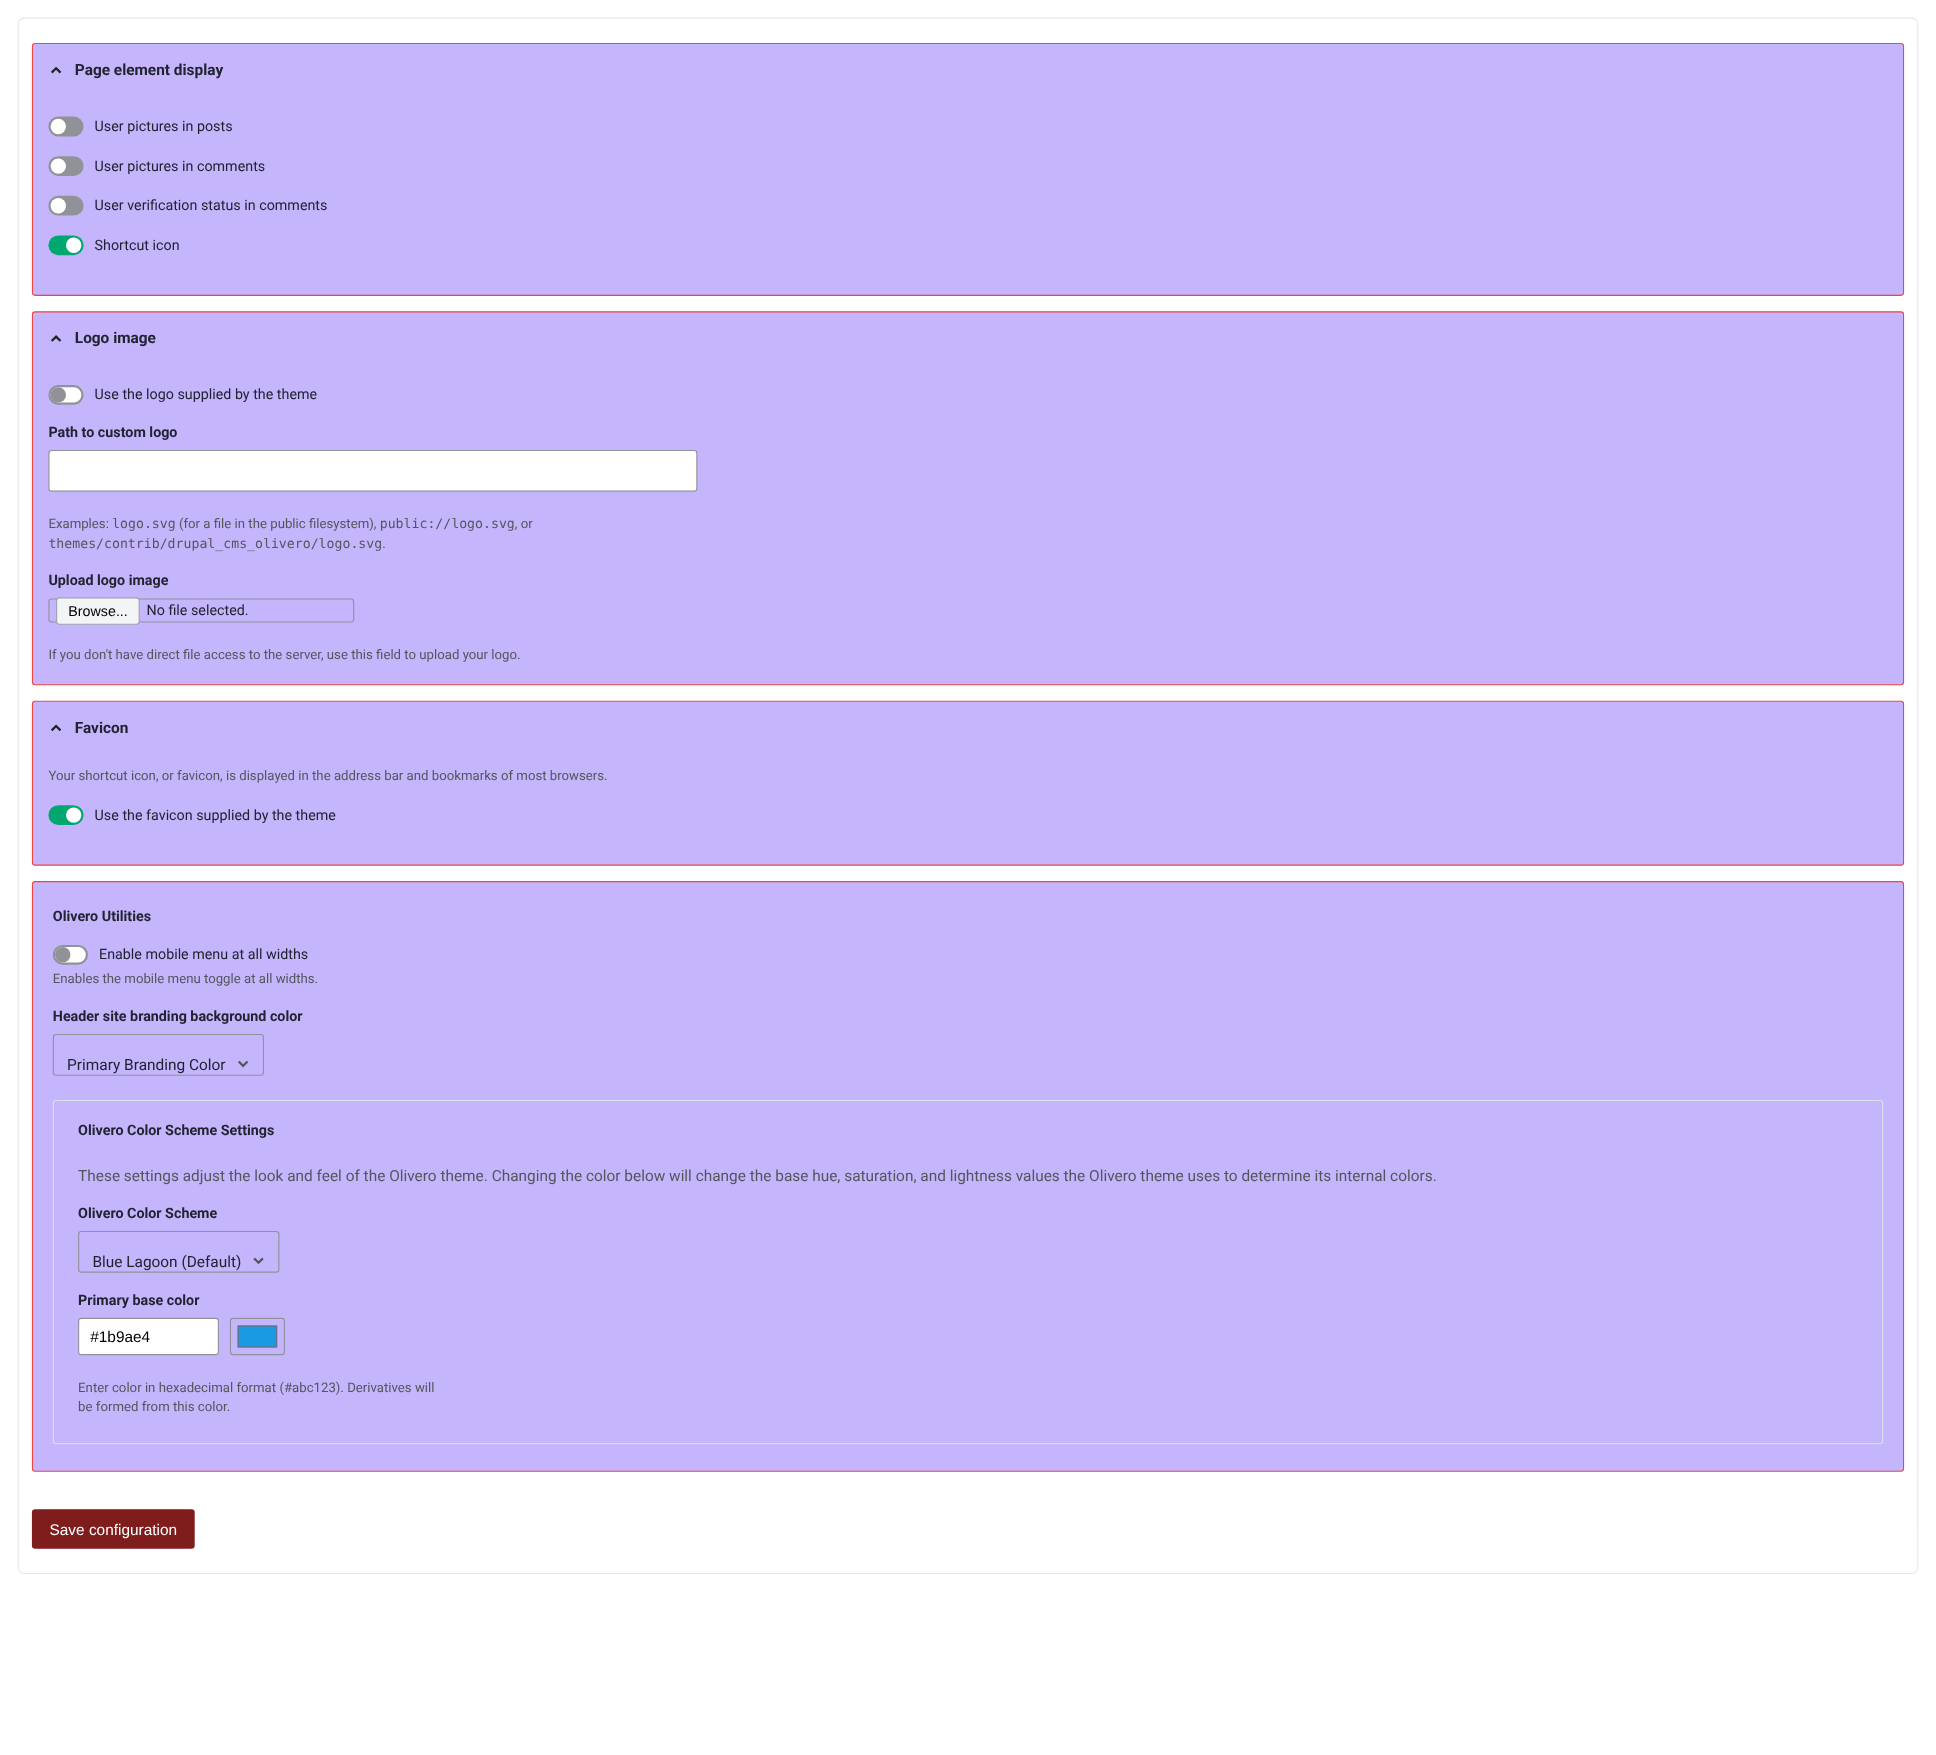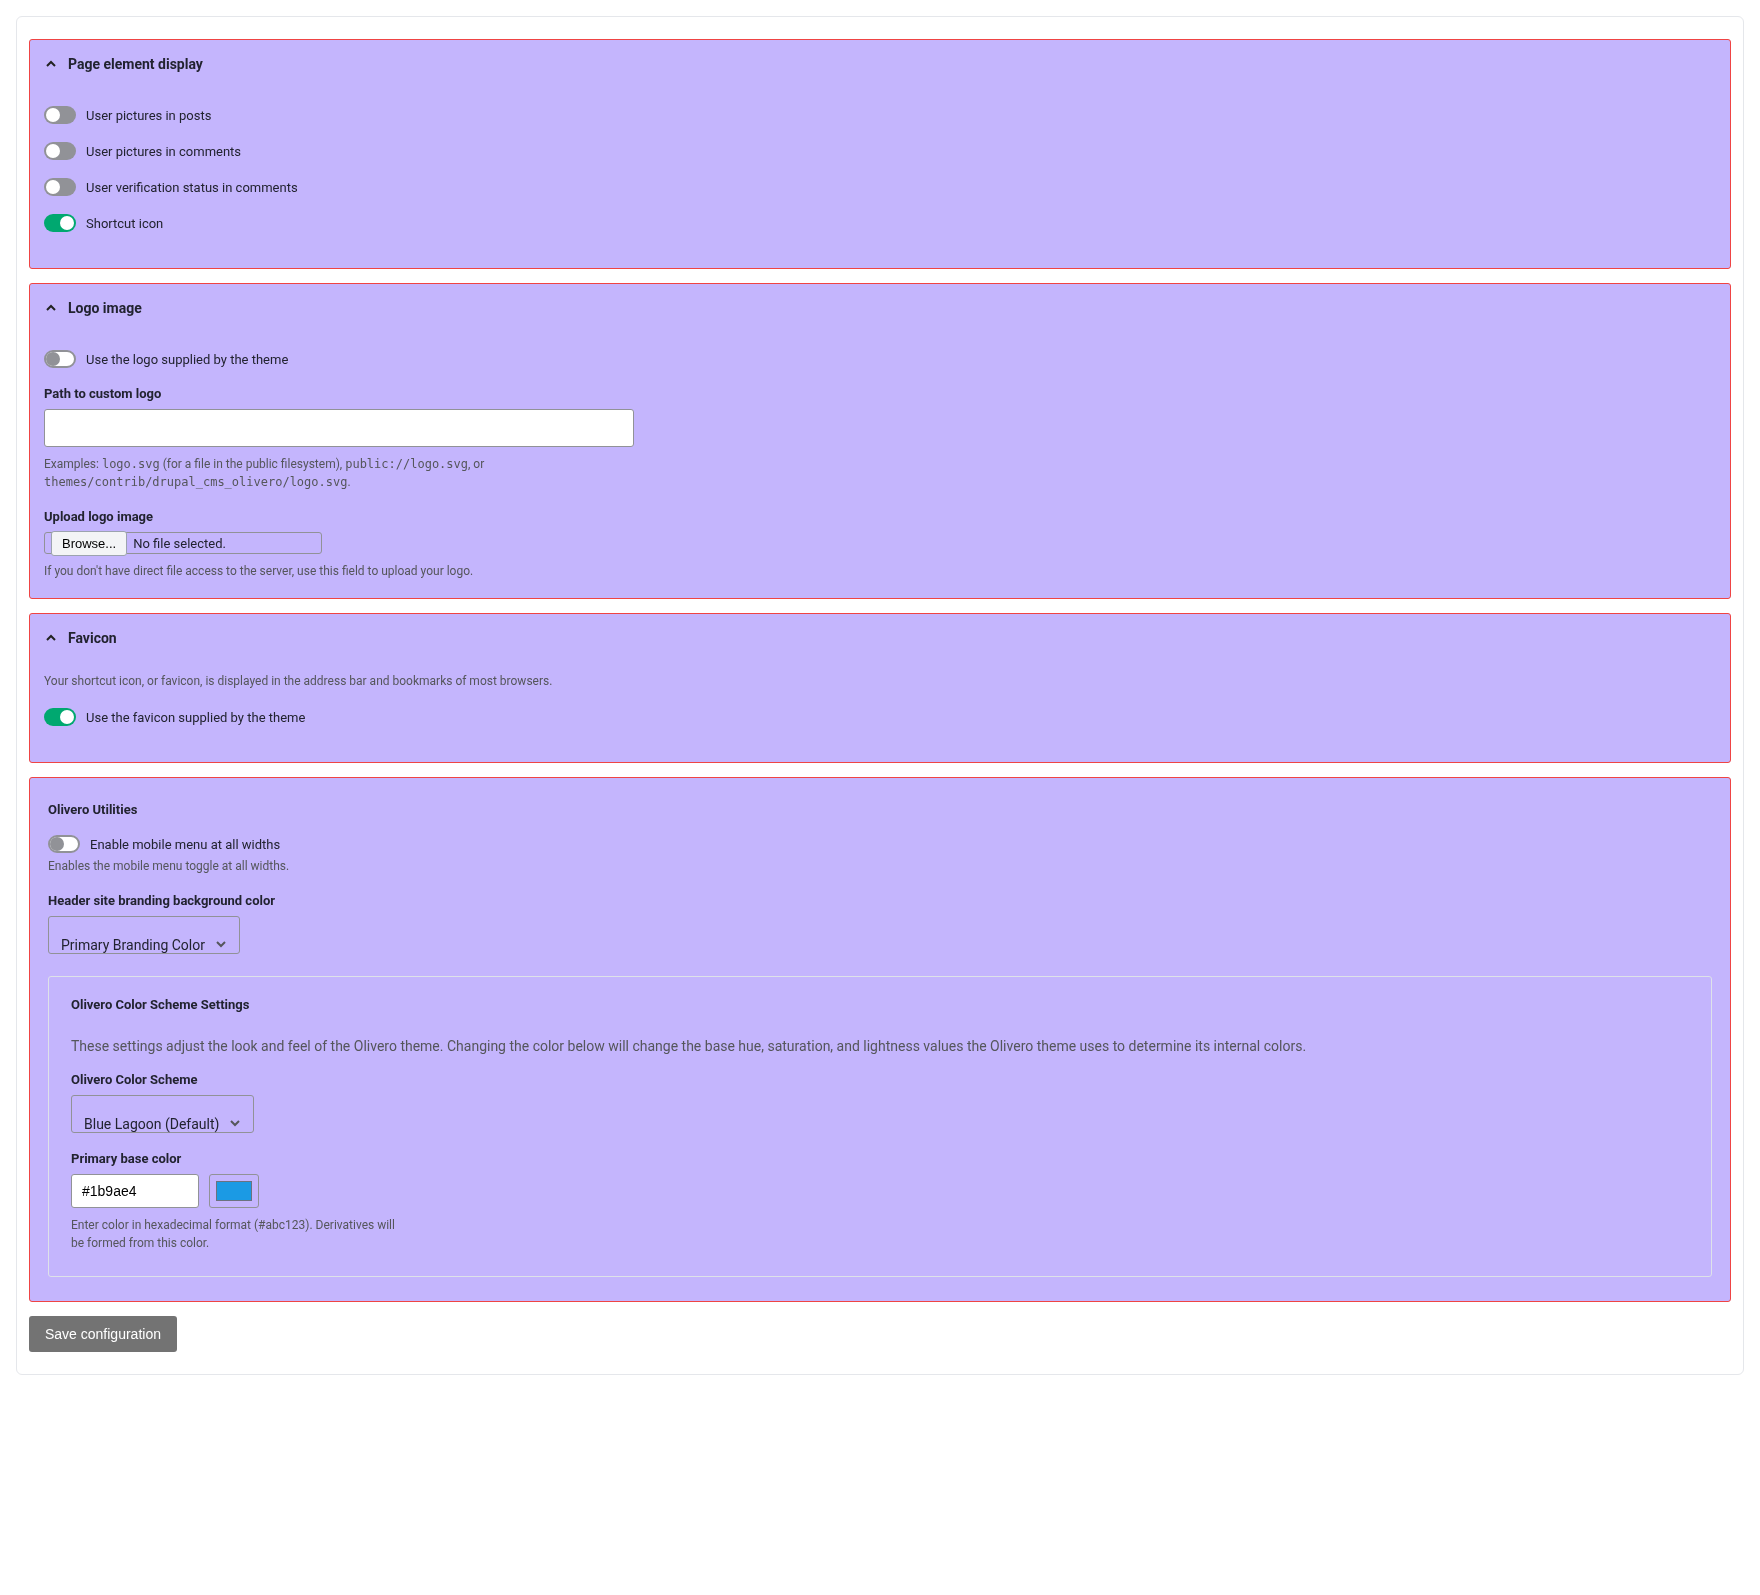--- a/index.html
+++ b/index.html
@@ -84,21 +84,21 @@
   max-width: 100%;
   height: 38px;
   border: 1px solid #919297;
   border-radius: 3px;
   padding: 0 10px;
   font-size: 14px;
 }
 .description {
   font-size: 12px;
   color: #55565b;
-  margin-top: 8px;
+  margin-top: 20px;
   line-height: 1.5;
   max-width: 620px;
 }
 .description code {
   font-family: ui-monospace, Menlo, monospace;
   font-size: 12px;
   color: #55565b;
 }
 .file-wrap {
   display: flex;
@@ -167,27 +167,28 @@
   display: flex;
   align-items: center;
   justify-content: center;
 }
 .color-swatch {
   width: 36px;
   height: 20px;
   border: 1px solid #6b7280;
 }
 .save-btn {
-  background: #737373;
+  background: #7f1d1d;
   color: #fff;
   border: none;
   border-radius: 3px;
   padding: 10px 16px;
   font-size: 14px;
   cursor: pointer;
+  margin-top: 20px;
 }
 .util-body { padding: 10px 18px 24px; }
 .util-title { font-weight: 700; font-size: 13px; padding-top: 14px; }
 </style>
 </head>
 <body>
 
 <div class="page">
 
   

